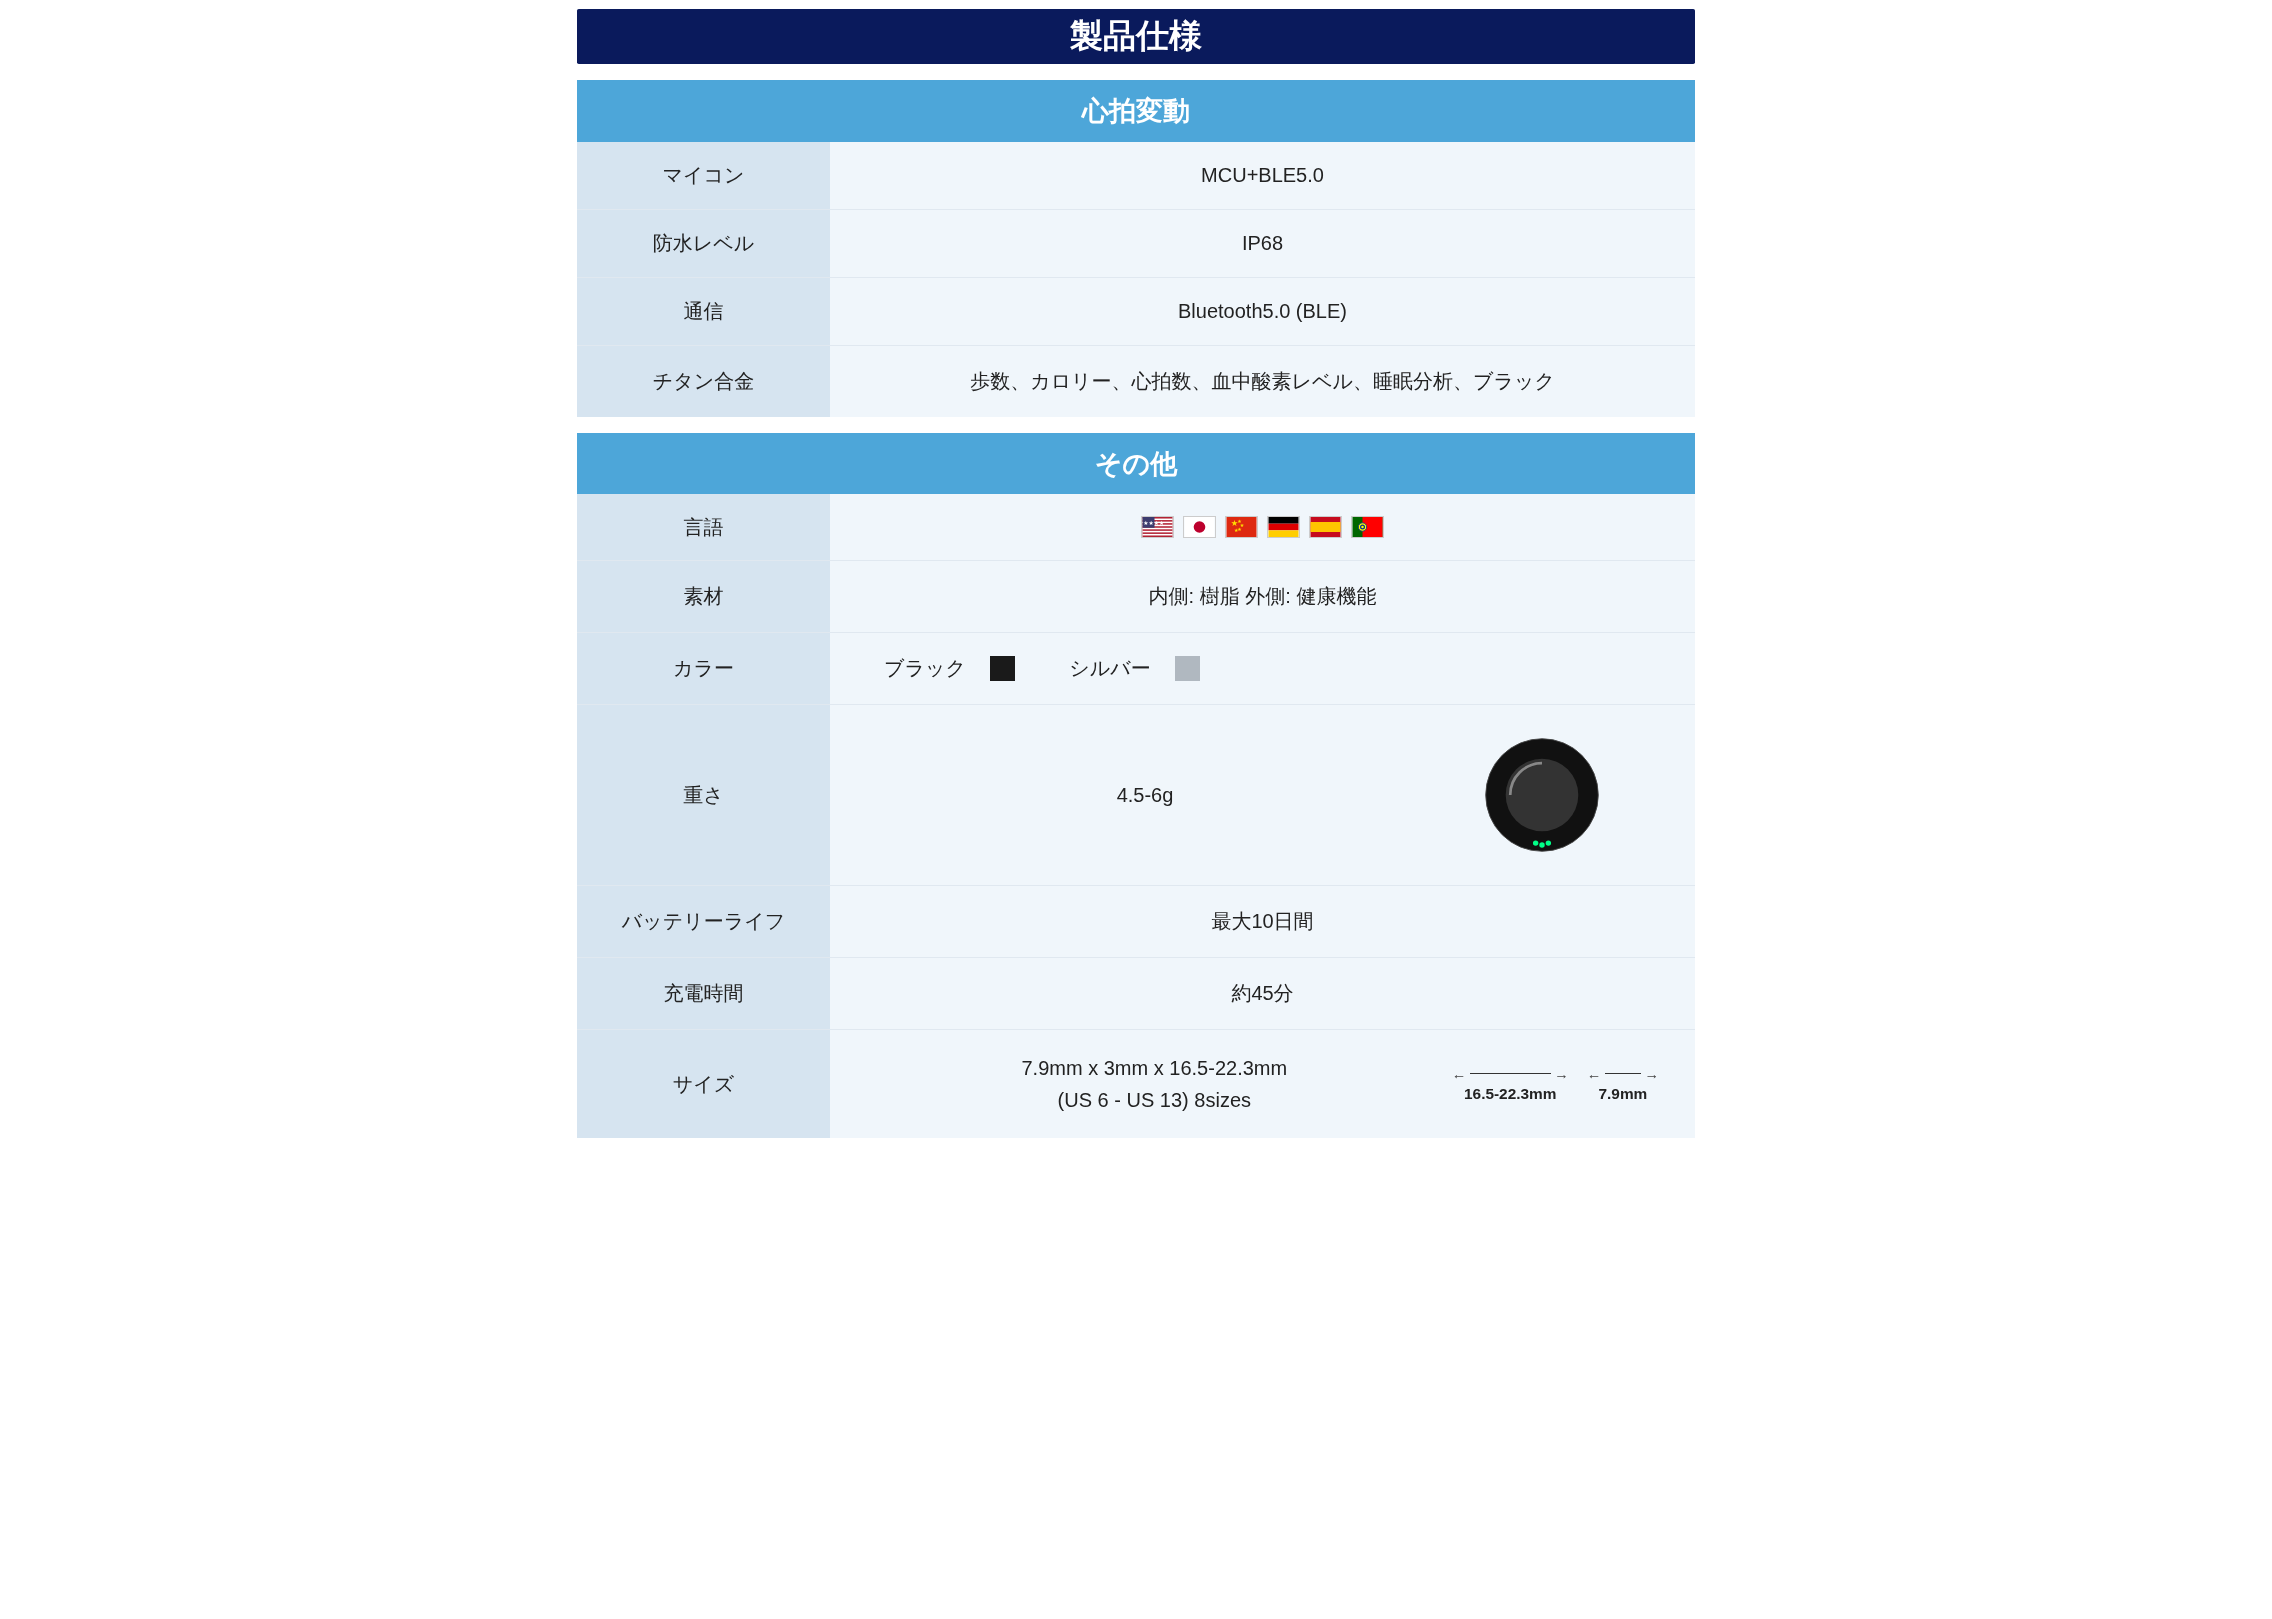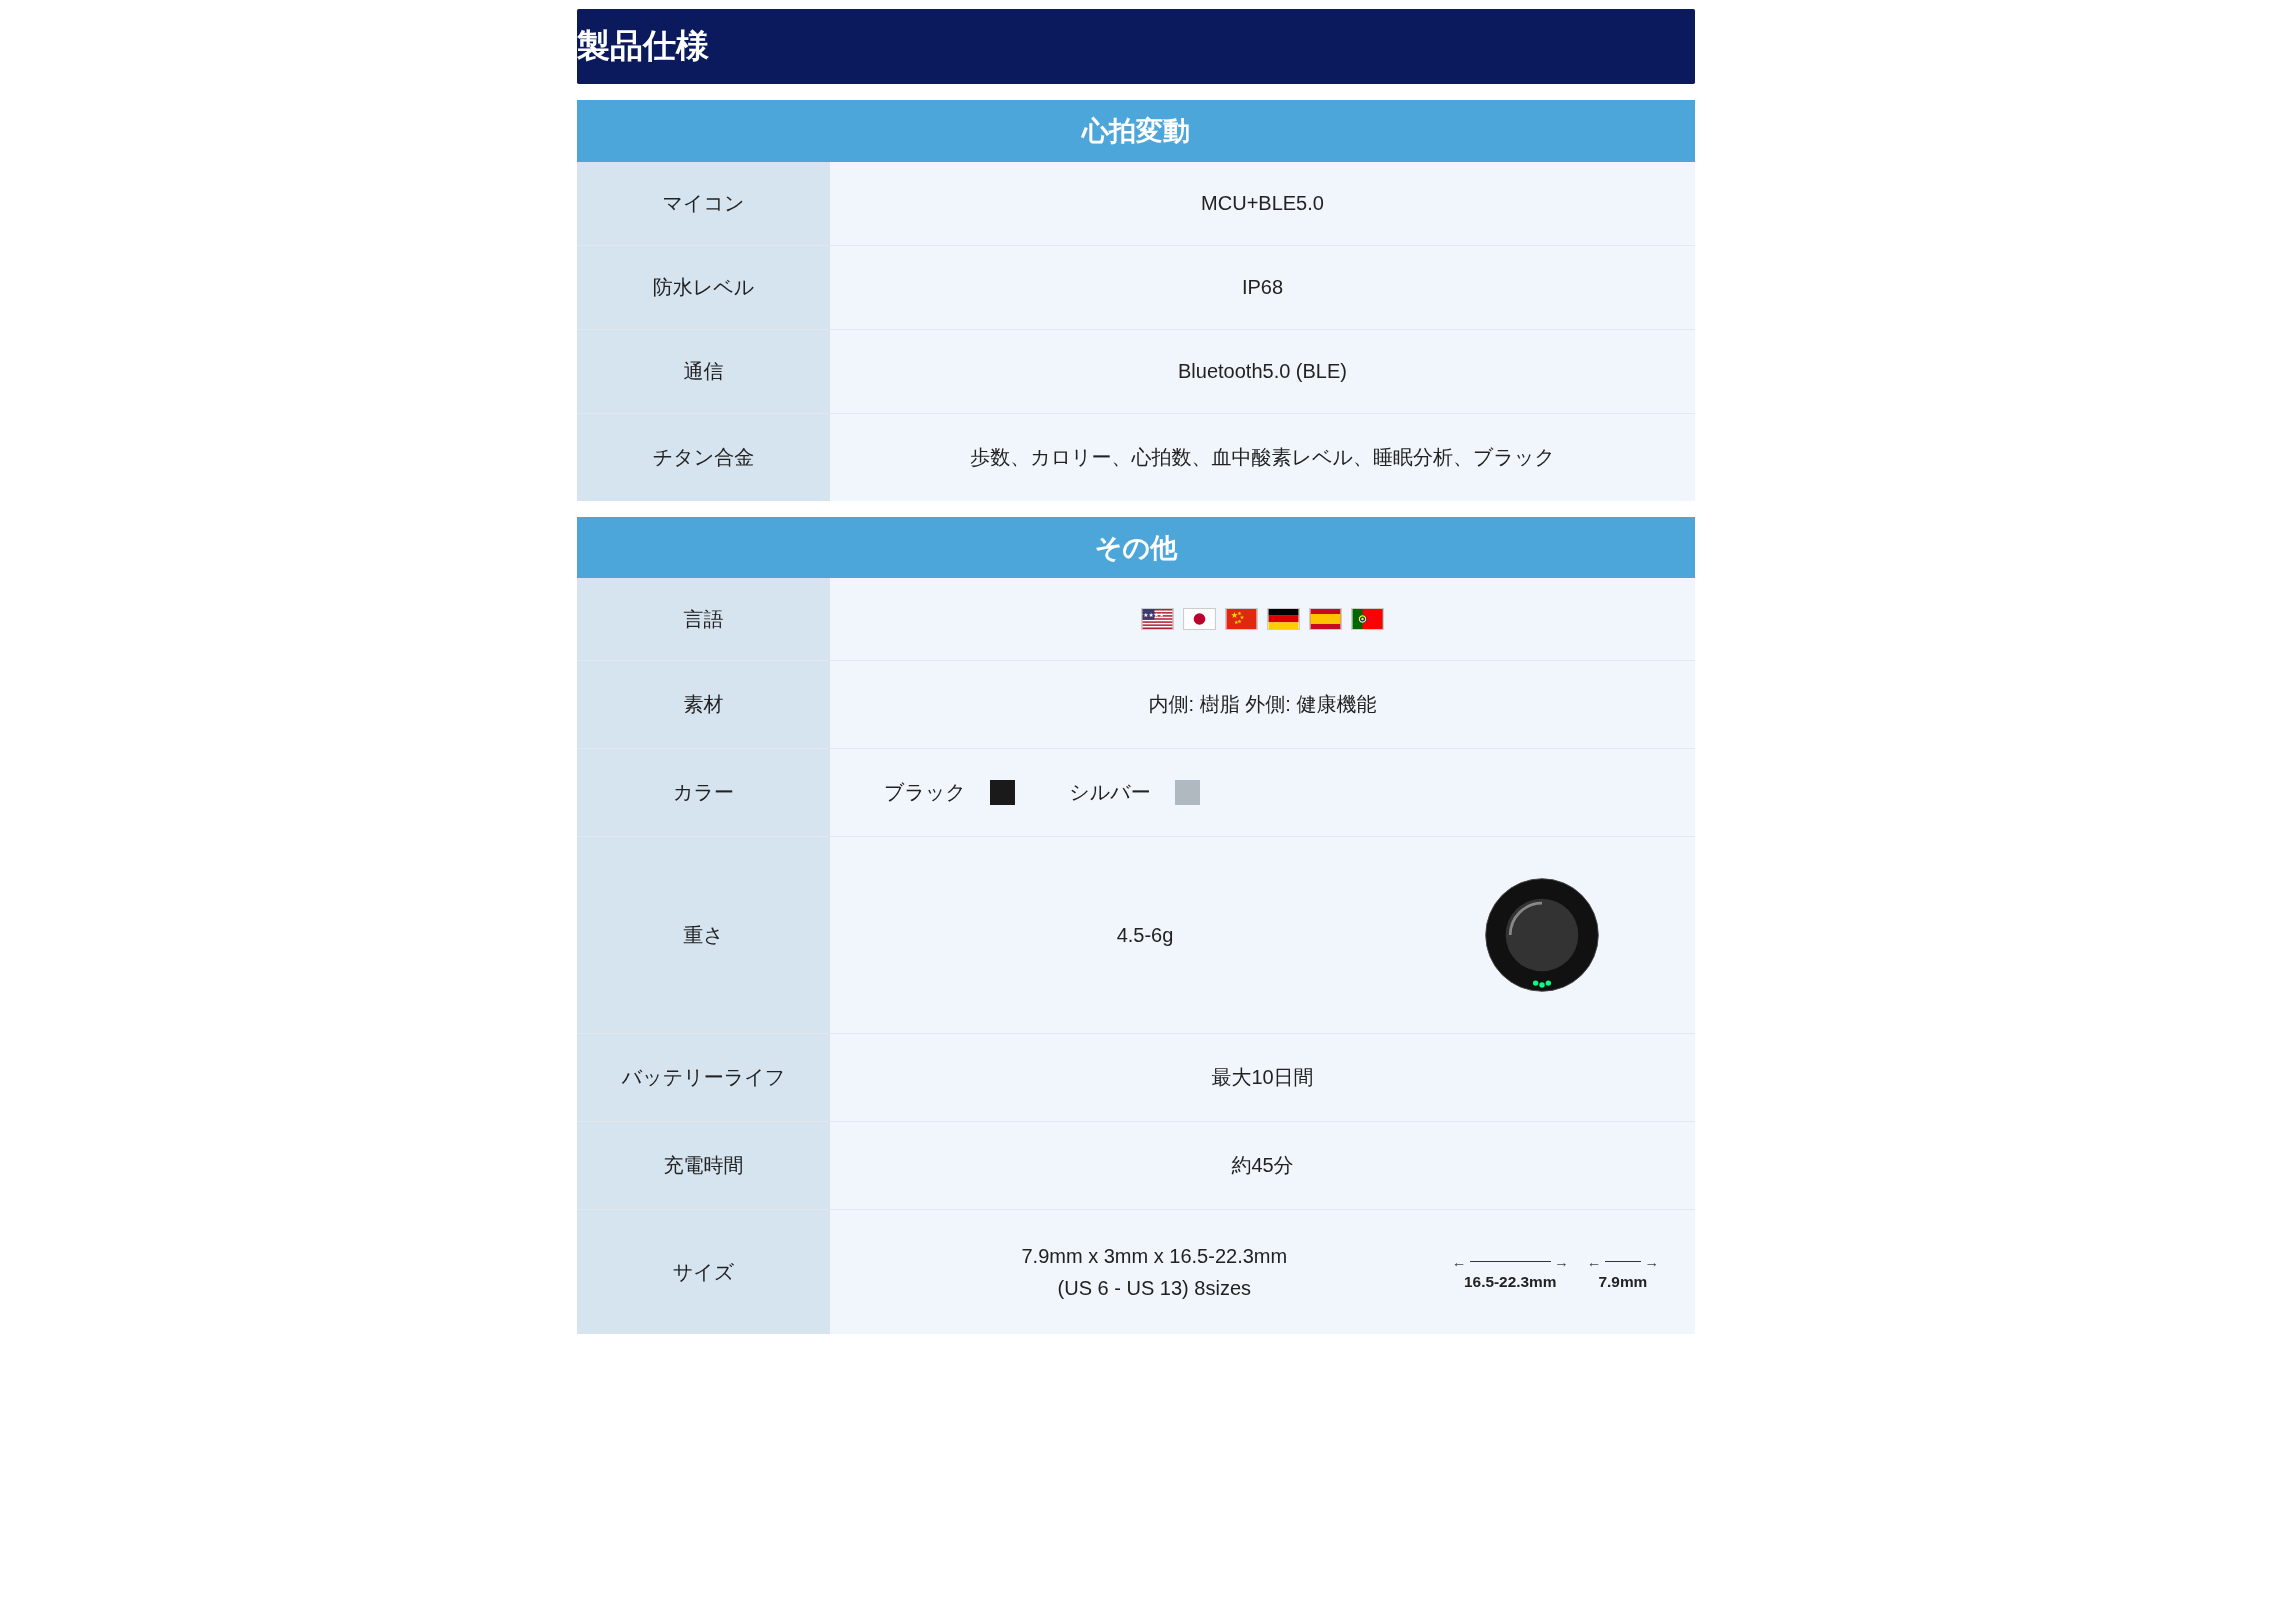--- a/index.html
+++ b/index.html
@@ -7,22 +7,22 @@
       font-family: 'Hiragino Kaku Gothic ProN', 'Meiryo', 'Yu Gothic', sans-serif;
       background: #ffffff;
       width: 1136px;
       margin: 0 auto;
       padding: 9px;
     }
 
     .page-title {
       background-color: #0a1a5c;
       color: #ffffff;
-      text-align: left;
-      padding: 15px 0;
+      text-align: center;
+      padding: 5px 0;
       font-size: 33px;
       font-weight: bold;
       margin-bottom: 16.3px;
       border-radius: 1.8px;
     }
 
     .section-header {
       background-color: #4da6d9;
       color: #ffffff;
       text-align: center;
@@ -52,21 +52,21 @@
       padding: 18px 14.5px;
       font-size: 20px;
       color: #222;
       width: 253px;
       vertical-align: middle;
       font-weight: 500;
     }
 
     .spec-value {
       background-color: #f0f6fb;
-      padding: 30px 27px;
+      padding: 22px 27px;
       font-size: 20px;
       color: #222;
       vertical-align: middle;
     }
 
     .spec-value.center {
       text-align: center;
     }
 
     .color-swatch {

